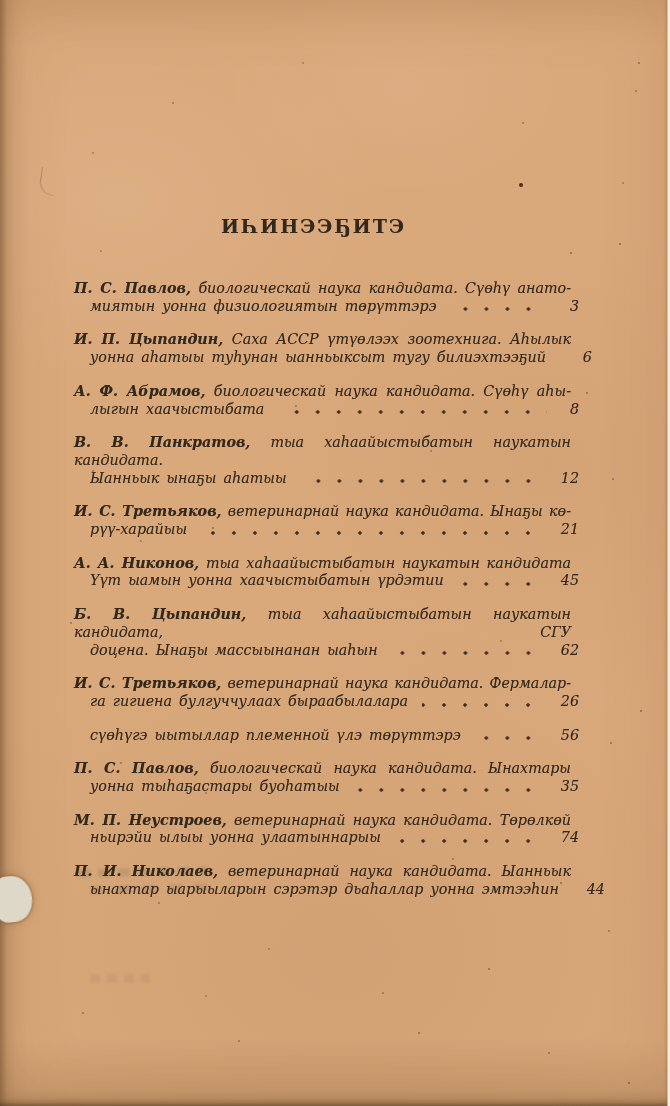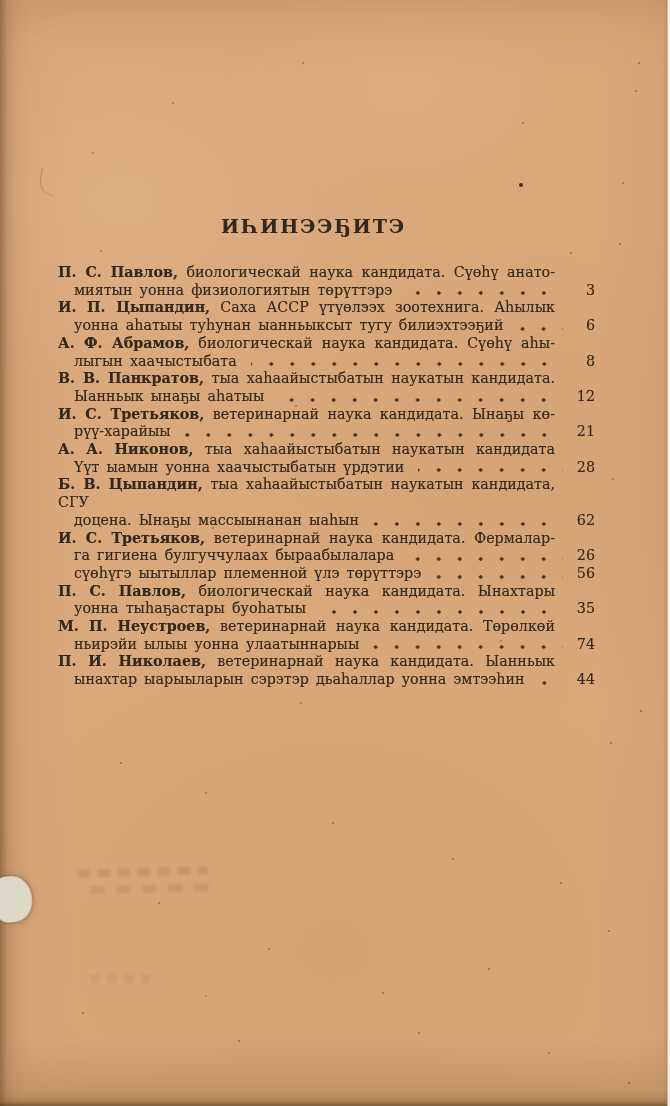--- a/index.html
+++ b/index.html
@@ -87,27 +87,27 @@
     position:absolute;left:58px;top:222px;width:537px;
     font-size:14.3px;line-height:17.7px;
     color:#33281c;
     text-shadow:0 0 .4px rgba(51,40,28,.4);
   }
   h1.title{
     position:absolute;left:163px;top:-4px;margin:0;
     font-size:19px;font-weight:bold;letter-spacing:2px;white-space:nowrap;
   }
   .toc{position:absolute;left:0;top:42px;width:537px;}
-  .entry{margin:0;}
+  .entry{margin:16px;font-style:italic;}
   .l1{
     width:497px;text-align:justify;text-align-last:justify;
     -moz-text-align-last:justify;white-space:normal;
   }
   .l1 .author{font-weight:bold;}
-  .l2{display:flex;align-items:flex-end;padding-left:16px;justify-content:center;}
+  .l2{display:flex;align-items:flex-end;padding-left:16px;}
   .l2 .cont{flex:0 0 auto;word-spacing:2.5px;}
   .l2 .leader{
     flex:1 1 auto;min-width:0;height:4px;margin:0 12px 4px 14px;
     background-image:radial-gradient(circle at 2px 2px, #3a2d1f 1.4px, rgba(0,0,0,0) 2px);
     background-size:21px 4px;background-repeat:repeat-x;background-position:right bottom;
   }
   .l2 .pagenum{flex:0 0 auto;min-width:20px;text-align:right;}
 </style>
 </head>
 <body>
@@ -186,21 +186,21 @@
   </div>
 
   <div class="entry">
     <div class="l1">
       <span class="author">А. А. Никонов,</span> 
       <span class="rest">тыа хаһаайыстыбатын наукатын кандидата</span>
     </div>
     <div class="l2">
       <span class="cont">Үүт ыамын уонна хаачыстыбатын үрдэтии</span>
       <span class="leader"></span>
-      <span class="pagenum">28</span>
+      <span class="pagenum">45</span>
     </div>
   </div>
 
   <div class="entry">
     <div class="l1">
       <span class="author">Б. В. Цыпандин,</span> 
       <span class="rest">тыа хаһаайыстыбатын наукатын кандидата, СГУ</span>
     </div>
     <div class="l2">
       <span class="cont">доцена. Ынаҕы массыынанан ыаһын</span>

